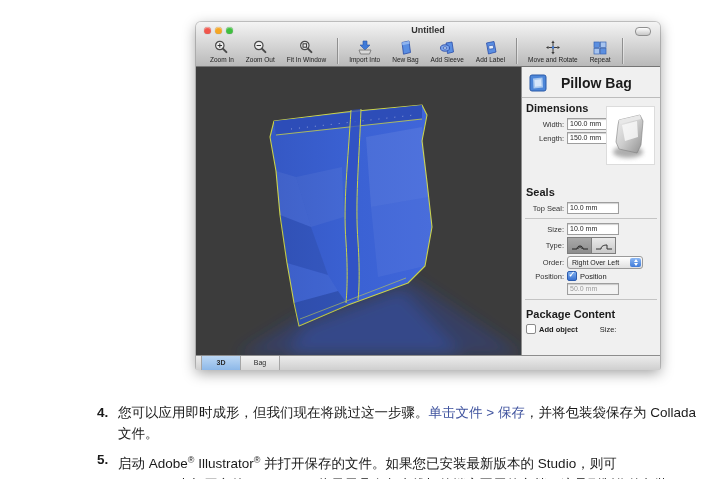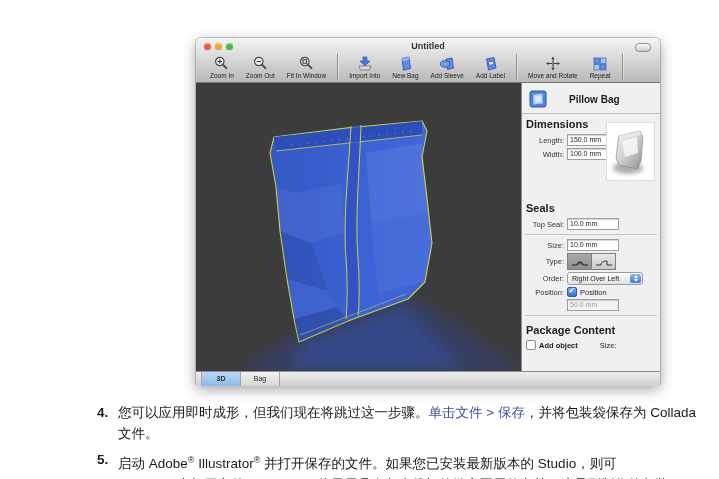--- a/index.html
+++ b/index.html
@@ -3,21 +3,21 @@
 <meta charset="utf-8">
 <style>
   html,body { margin:0; padding:0; }
   body {
     width:719px; height:479px; background:#ffffff; overflow:hidden;
     position:relative; font-family:"Liberation Sans", sans-serif;
   }
 
   
   .window {
-    position:absolute; left:196px; top:38px; width:464px; height:347px;
+    position:absolute; left:196px; top:22px; width:464px; height:347px;
     border-radius:5px 5px 2px 2px;
     box-shadow:0 4px 14px rgba(0,0,0,0.38), 0 0 0 1px rgba(0,0,0,0.18);
     background:#e8e8e8;
   }
   .chrome {
     height:44px; border-radius:5px 5px 0 0;
     background:linear-gradient(#f4f4f4, #b9b9b9);
     border-bottom:1px solid #757575;
     position:relative;
   }
@@ -38,21 +38,21 @@
   .tb-sep { width:1px; height:26px; background:#8f8f8f; margin:0 5px; box-shadow:1px 0 0 rgba(255,255,255,.4); }
 
   .content { display:flex; height:288px; }
   .viewport { width:325px; height:288px; background:#3c3c3c; position:relative; overflow:hidden; }
   .panel {
     width:139px; height:288px; background:#f0f0f0; border-left:1px solid #8d8d8d;
     box-sizing:border-box; font-size:7.5px; color:#1c1c1c; position:relative; overflow:hidden;
   }
 
   .p-header { display:flex; align-items:center; padding:7px 6px 5px 7px; border-bottom:1px solid #bcbcbc; }
-  .p-title { font-weight:bold; font-size:10px; margin-left:22px; }
+  .p-title { font-weight:bold; font-size:14px; margin-left:14px; }
   .p-section-h { font-weight:bold; font-size:11px; padding:4px 4px 2px 4px; }
   .p-row { display:flex; align-items:center; margin:2px 0; }
   .p-label { width:42px; text-align:right; margin-right:3px; flex:none; color:#333; }
   .p-field {
     width:46px; height:10px; border:1px solid #9e9e9e; background:#fff;
     font-size:7px; line-height:10px; padding:0 2px;
     box-shadow:inset 0 1px 1px rgba(0,0,0,.18);
   }
   .p-field.gray { color:#9a9a9a; background:#f3f3f3; }
   .thumb { position:absolute; right:5px; top:39px; width:47px; height:57px; background:#fff; border:1px solid #dcdcdc; }
@@ -273,26 +273,26 @@
           <rect x="1" y="1" width="16" height="16" rx="2" fill="#4d86d8" stroke="#2a5aa8"></rect>
           <path d="M4,4.5 L13.5,3.5 L14,13.5 L4.5,14.5 Z" fill="#a9c8ef"></path>
           <path d="M5.5,6 L12,5.2 L12.5,12 L6,12.8 Z" fill="#d8e7fa"></path>
         </svg>
         <span class="p-title">Pillow Bag</span>
       </div>
 
       <div class="p-section-h">Dimensions</div>
 
       <div class="p-row">
+        <span class="p-label">Width:</span>
+        <span class="p-field">100.0 mm</span>
+      </div>
+      <div class="p-row">
         <span class="p-label">Length:</span>
         <span class="p-field">150.0 mm</span>
-      </div>
-      <div class="p-row">
-        <span class="p-label">Width:</span>
-        <span class="p-field">100.0 mm</span>
       </div>
 
       <div class="thumb">
         <svg width="47" height="57">
           <defs>
             <linearGradient id="gb" x1="0" y1="0" x2="1" y2="1">
               <stop offset="0" stop-color="#f2f2f2"></stop>
                 <stop offset="0.5" stop-color="#cdcdcd"></stop>
                 <stop offset="1" stop-color="#8f8f8f"></stop>
             </linearGradient>

